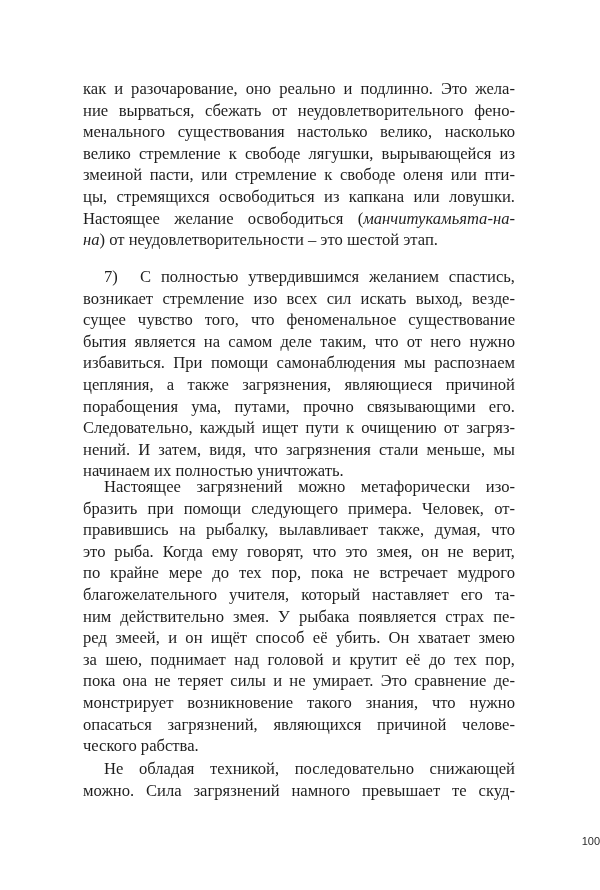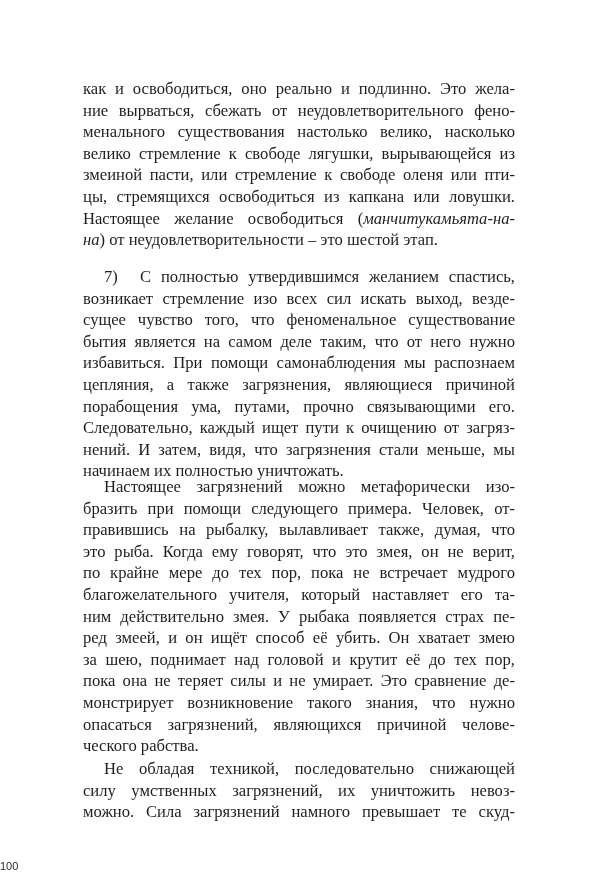--- a/index.html
+++ b/index.html
@@ -50,35 +50,35 @@
       display: inline-block;
       width: 36px;
     }
     #para1 { top: 78px; }
     #para2 { top: 266px; }
     #para3 { top: 476px; }
     #para4 { top: 758px; }
     .page-number {
       position: absolute;
       left: 0;
-      width: 512px;
-      top: 860px;
-      text-align: left;
+      width: 600px;
+      top: 835px;
+      text-align: right;
       font-family: "Liberation Sans", "DejaVu Sans", sans-serif;
       font-size: 11px;
       color: #2a2a2a;
     }
   </style>
 </head>
 <body>
 
 <div class="page">
 
   <div class="text-block" id="para1">
-    <span class="line">как и освободиться, оно реально и подлинно. Это жела-</span>
+    <span class="line">как и разочарование, оно реально и подлинно. Это жела-</span>
     <span class="line">ние вырваться, сбежать от неудовлетворительного фено-</span>
     <span class="line">менального существования настолько велико, насколько</span>
     <span class="line">велико стремление к свободе лягушки, вырывающейся из</span>
     <span class="line">змеиной пасти, или стремление к свободе оленя или пти-</span>
     <span class="line">цы, стремящихся освободиться из капкана или ловушки.</span>
     <span class="line"><span>Настоящее желание освободиться (</span><i>манчитукамьята-на-</i></span>
     <span class="line last"><i>на</i><span>) от неудовлетворительности – это шестой этап.</span></span>
   </div>
 
   <div class="text-block" id="para2">
@@ -105,19 +105,18 @@
     <span class="line">ред змеей, и он ищёт способ её убить. Он хватает змею</span>
     <span class="line">за шею, поднимает над головой и крутит её до тех пор,</span>
     <span class="line">пока она не теряет силы и не умирает. Это сравнение де-</span>
     <span class="line">монстрирует возникновение такого знания, что нужно</span>
     <span class="line">опасаться загрязнений, являющихся причиной челове-</span>
     <span class="line last">ческого рабства.</span>
   </div>
 
   <div class="text-block" id="para4">
     <span class="line indent">Не обладая техникой, последовательно снижающей</span>
-    <span class="line">силу умственных загрязнений, их уничтожить невоз-</span>
     <span class="line">можно. Сила загрязнений намного превышает те скуд-</span>
   </div>
 
   <div class="page-number">100</div>
 
 </div>
 
 </body></html>

